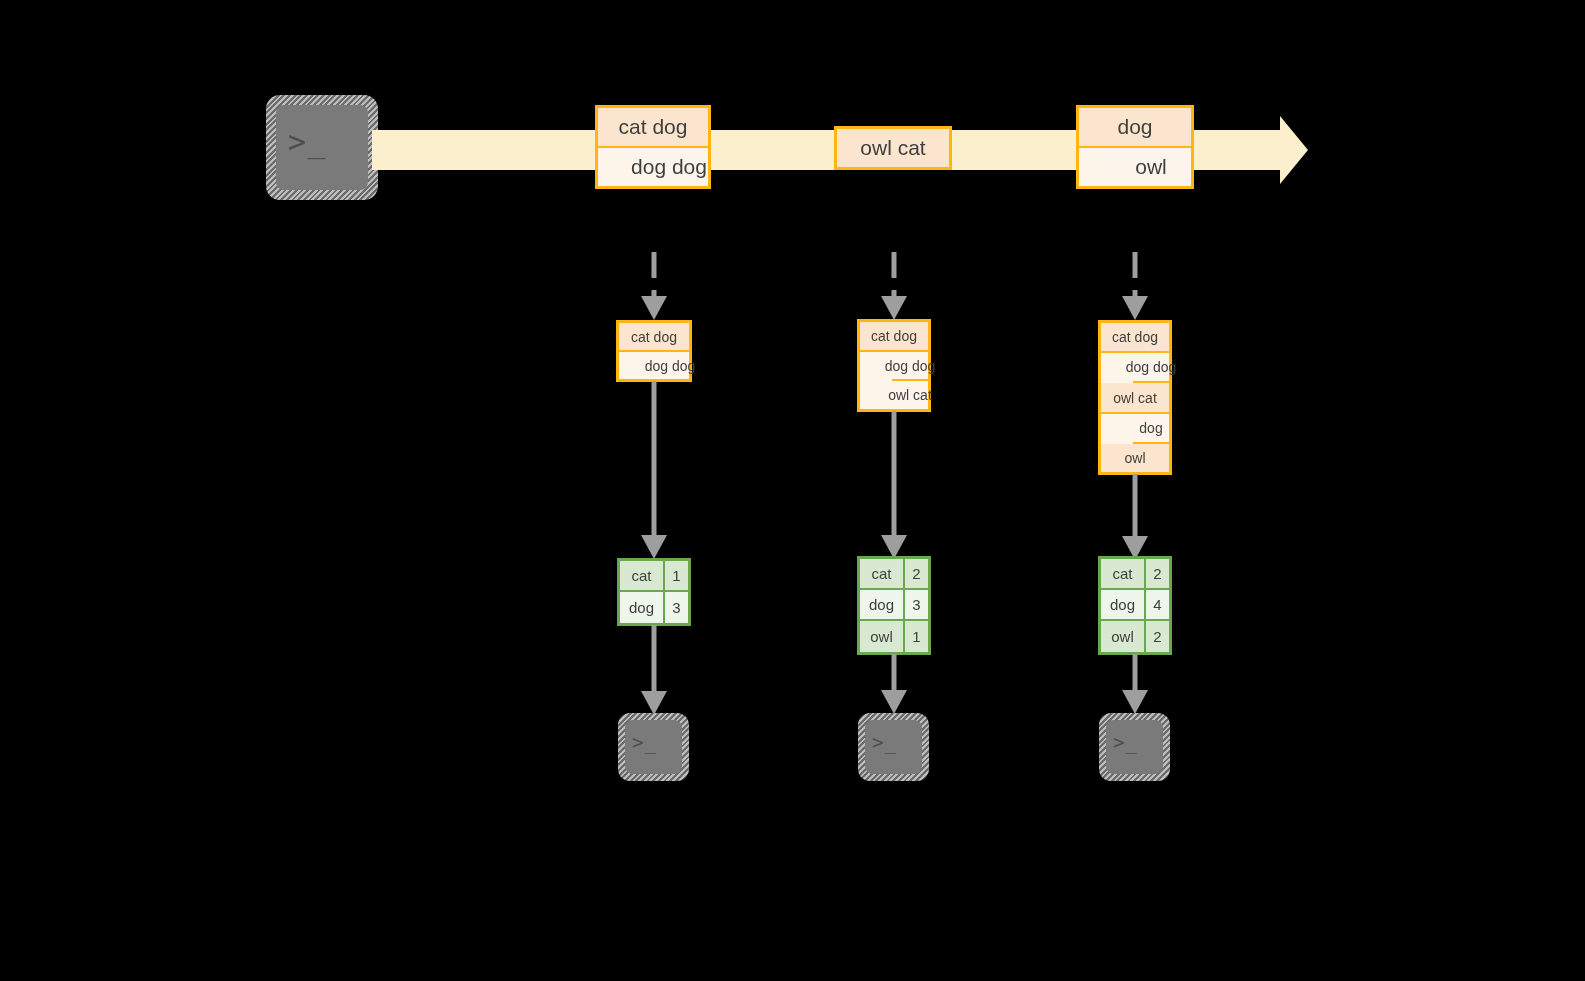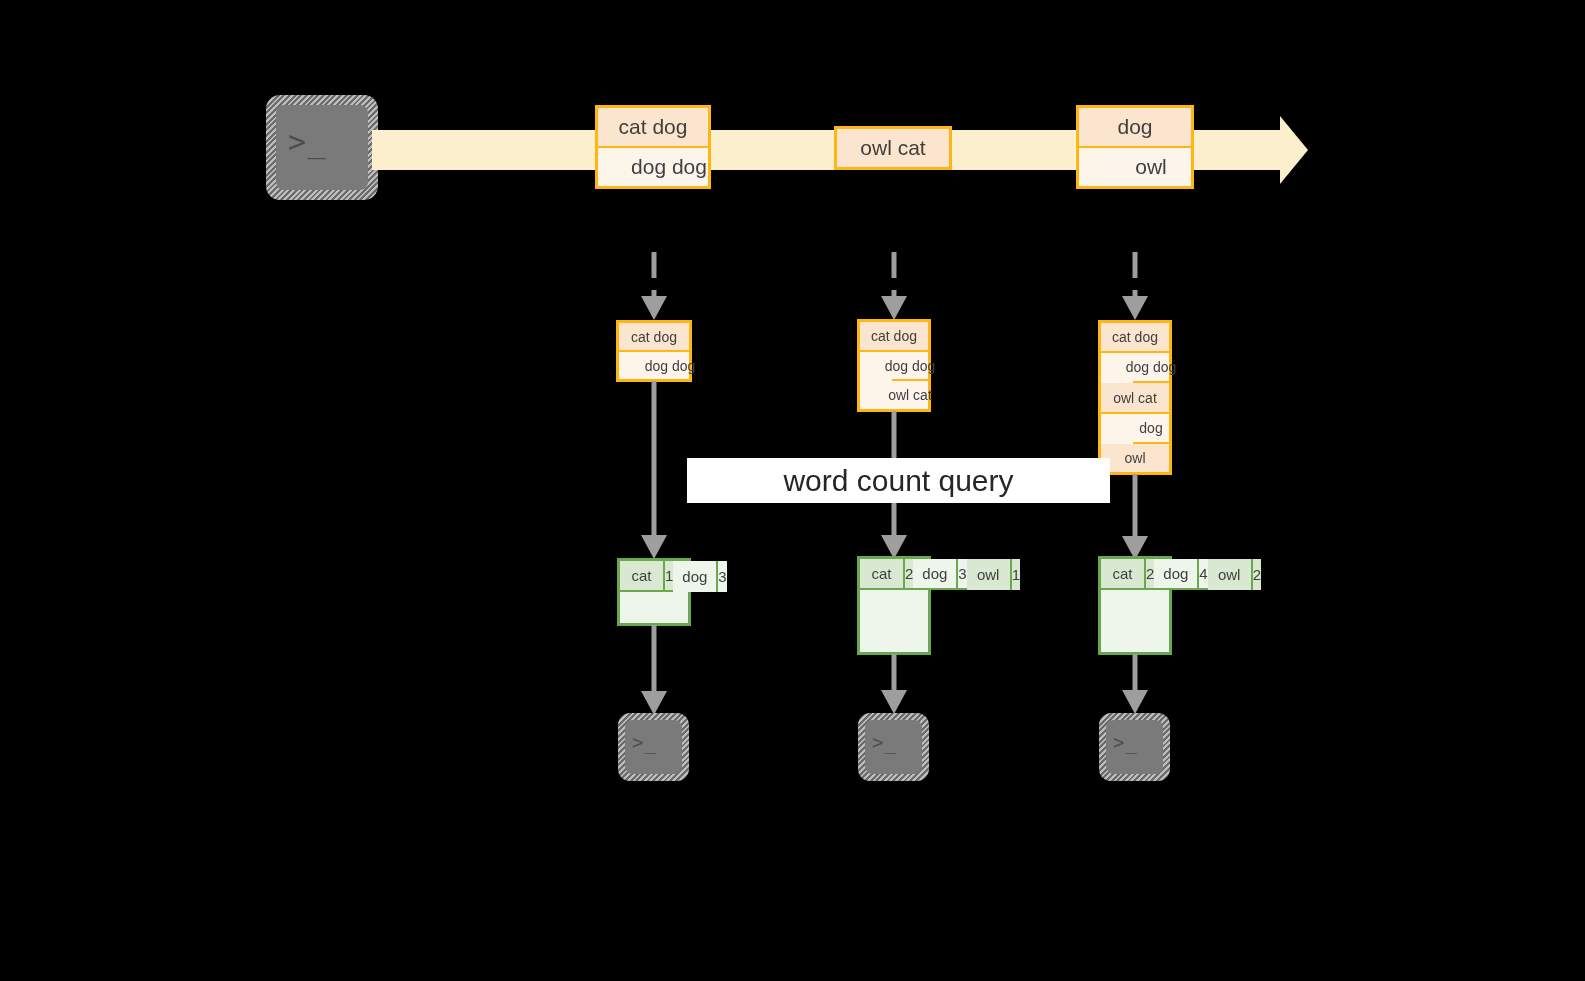--- a/index.html
+++ b/index.html
@@ -82,20 +82,21 @@
   .orow.dark  { background: #fce5ce; }
   .orow.light { background: #fdf5ec; margin-left: 32px; }
 
   
   .gtable {
     position: absolute;
     box-sizing: border-box;
     border: 3px solid #6aa84f;
     background: #eef5ea;
     display: flex;
+    flex-direction: column;
   }
   .gtable .grow {
     box-sizing: border-box;
     display: flex;
     border-bottom: 2px solid #6aa84f;
     height: 31px;
   }
   .gtable .grow:last-child { border-bottom: none; }
   .grow.dark  { background: #d9e8d0; }
   .grow.light { background: #eef5ea; }
@@ -205,23 +206,20 @@
   <svg class="conn" style="left:877px; top:411px; width:34px; height:150px;" viewBox="0 0 34 150">
     <line x1="17" y1="0" x2="17" y2="128" stroke="#9e9e9e" stroke-width="5"></line>
     <polygon points="17,148 4,124 30,124" fill="#9e9e9e"></polygon>
   </svg>
 
   <svg class="conn" style="left:1118px; top:474px; width:34px; height:88px;" viewBox="0 0 34 88">
     <line x1="17" y1="0" x2="17" y2="66" stroke="#9e9e9e" stroke-width="5"></line>
     <polygon points="17,86 4,62 30,62" fill="#9e9e9e"></polygon>
   </svg>
 
-  <div class="query-band" style="left:687px; top:458px; width:423px; height:45px;">
-    <span>word count query</span>
-  </div>
 
   <div class="gtable" style="left:617px; top:558px; width:74px; height:68px;">
     <div class="grow dark">
       <span class="gword">cat</span>
       <span class="gcount">1</span>
     </div>
     <div class="grow light">
       <span class="gword">dog</span>
       <span class="gcount">3</span>
     </div>

